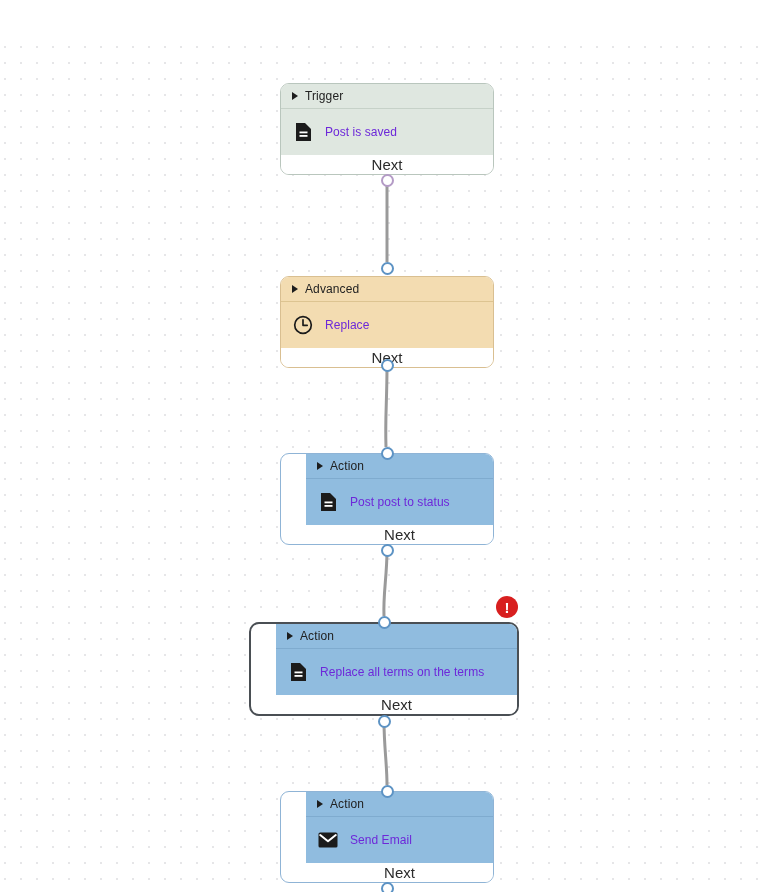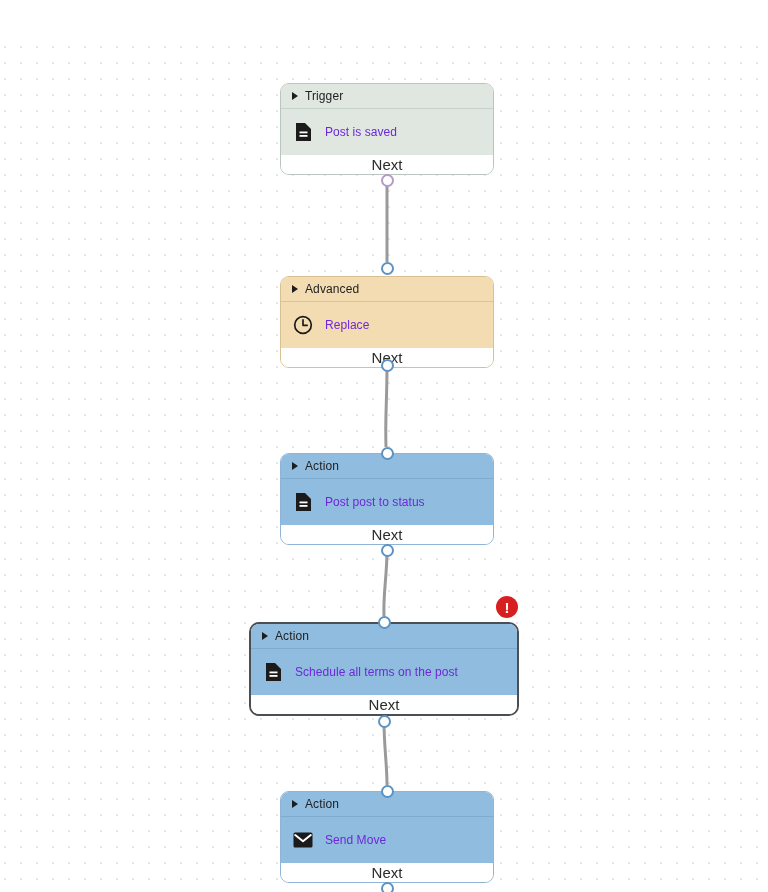--- a/index.html
+++ b/index.html
@@ -46,20 +46,21 @@
     overflow: hidden;
   }
   .node.kind-trigger {
     border: 1px solid #b9c6bd;
   }
   .node.kind-advanced {
     border: 1px solid #d9bf91;
   }
   .node.kind-action {
     border: 1px solid #8fb4d6;
+    padding-left: 25px;
   }
   .node.selected {
     border: 2px solid #4a4f54;
     border-radius: 10px;
   }
 
   .node-head {
     display: flex;
     align-items: center;
     height: 25px;
@@ -232,21 +233,21 @@
       <span class="head-label">Action</span>
     </div>
     <div class="node-body">
       <span class="node-icon">
         <svg width="17" height="20" viewBox="0 0 17 20">
           <path d="M1 1 h9 l6 6 v12 H1 Z" fill="#1b1b1b"></path>
           <rect x="4.5" y="9.5" width="8" height="1.8" fill="#ffffff"></rect>
           <rect x="4.5" y="13" width="8" height="1.8" fill="#ffffff"></rect>
         </svg>
       </span>
-      <span class="body-label">Schedule all terms on the post</span>
+      <span class="body-label">Replace all terms on the terms</span>
     </div>
     <div class="node-foot">Next</div>
   </div>
   <div class="port blue" style="left:377.5px; top:573.5px;"></div>
   <div class="port blue" style="left:377.5px; top:672.5px;"></div>
   <div class="error-badge" style="left:496px; top:554px;">
     <span class="bang">!</span>
   </div>
 
   <div class="node kind-action" style="left:280px; top:749px; width:214px;">
@@ -254,20 +255,20 @@
       <span class="caret"></span>
       <span class="head-label">Action</span>
     </div>
     <div class="node-body">
       <span class="node-icon">
         <svg width="20" height="16" viewBox="0 0 20 16">
           <rect x="0.5" y="0.5" width="19" height="15" rx="1.6" fill="#1b1b1b"></rect>
           <path d="M2.2 3 L10 9.2 L17.8 3" fill="none" stroke="#ffffff" stroke-width="2" stroke-linecap="round" stroke-linejoin="round"></path>
         </svg>
       </span>
-      <span class="body-label">Send Move</span>
+      <span class="body-label">Send Email</span>
     </div>
     <div class="node-foot">Next</div>
   </div>
   <div class="port blue" style="left:380.5px; top:742.5px;"></div>
   <div class="port blue" style="left:380.5px; top:840px;"></div>
 
 </div>
 
 </body></html>

